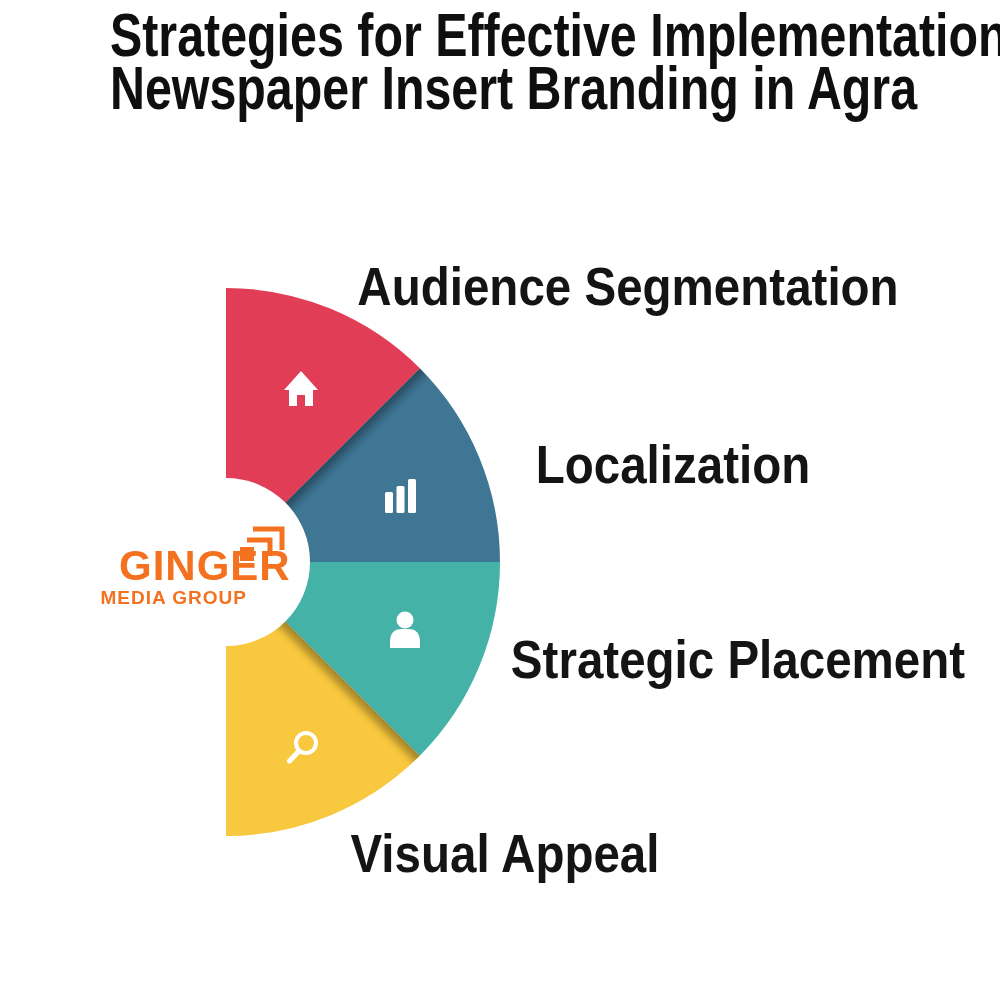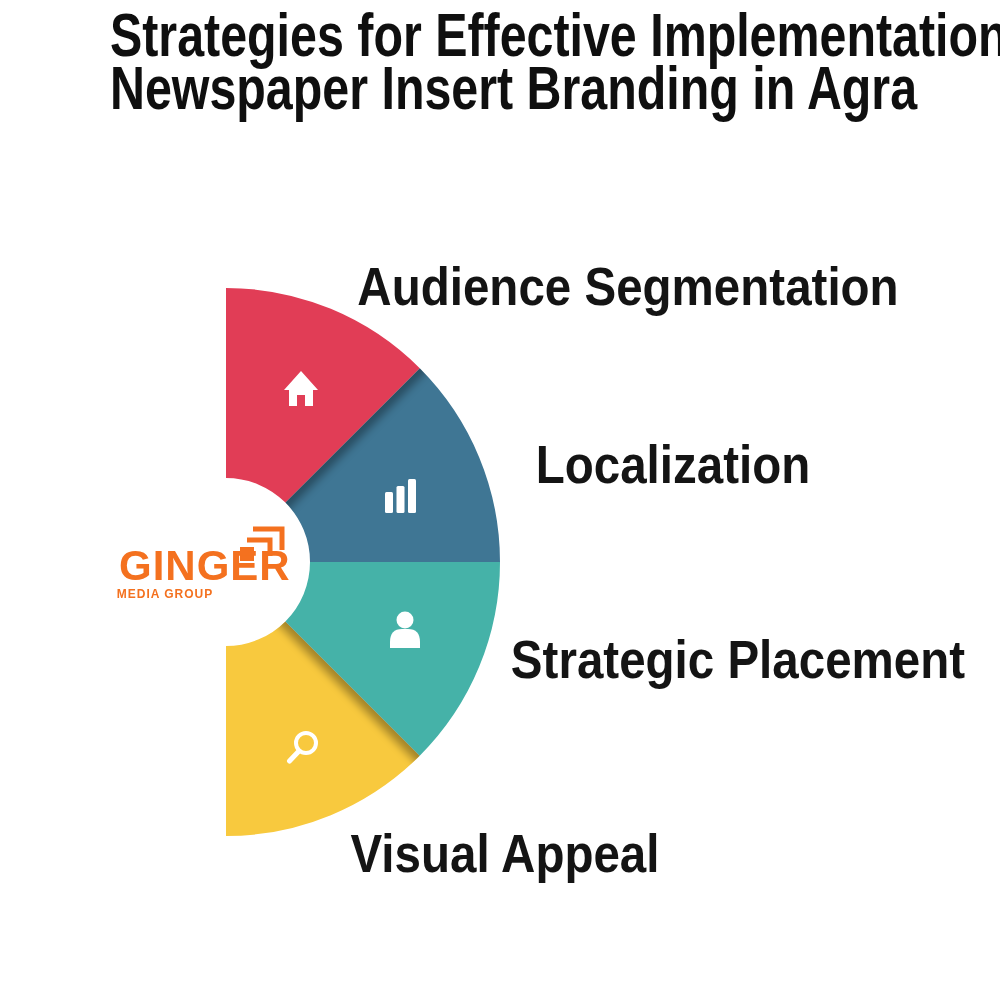--- a/index.html
+++ b/index.html
@@ -23,22 +23,22 @@
   .seg-label.l0{left:628px;top:286px;}
   .seg-label.l1{left:673px;top:464px;}
   .seg-label.l2{left:738px;top:659px;}
   .seg-label.l3{left:505px;top:853px;}
   
   .logo-name{
     position:absolute;left:83px;top:545px;font-size:42px;line-height:42px;
     font-weight:700;letter-spacing:1px;color:#f4711f;white-space:nowrap;margin-left:36px;
   }
   .logo-tagline{
-    position:absolute;left:83px;top:587px;width:164px;text-align:center;
-    font-size:12px;font-weight:700;letter-spacing:1px;color:#f4711f;white-space:nowrap;
+    position:absolute;left:83px;top:587px;width:164px;text-align:right;
+    font-size:19px;font-weight:700;letter-spacing:1px;color:#f4711f;white-space:nowrap;
   }
 </style>
 </head>
 <body>
 
 <div class="canvas">
 
   <div class="title">
     <div>Strategies for Effective Implementation of</div>
     <div>Newspaper Insert Branding in Agra</div>

